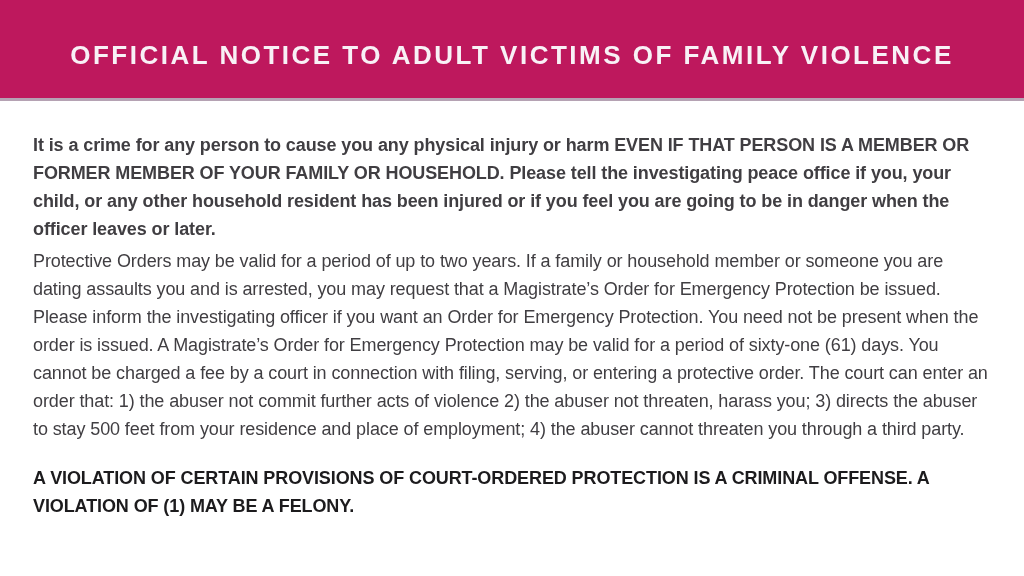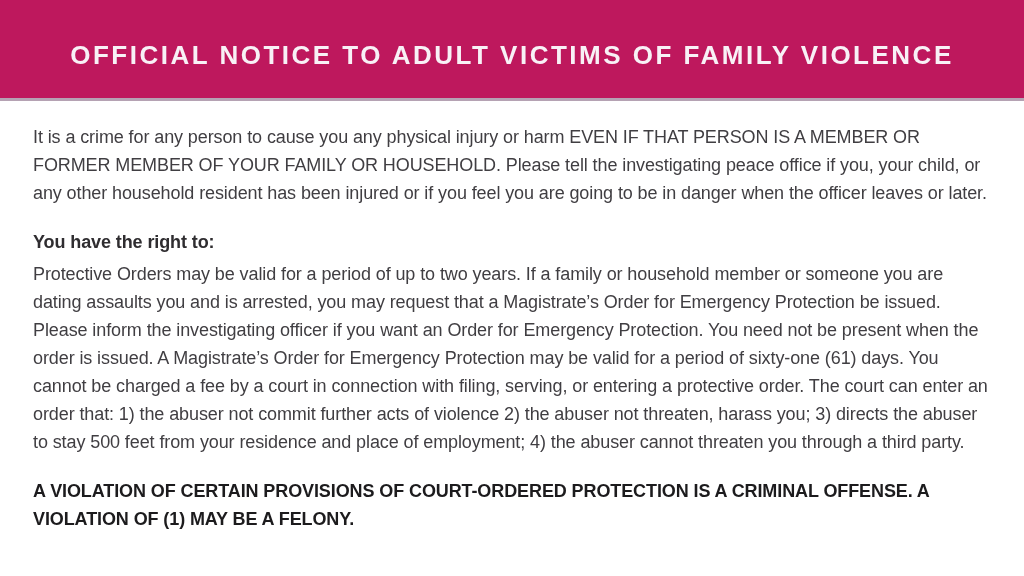--- a/index.html
+++ b/index.html
@@ -28,21 +28,21 @@
     white-space: nowrap;
   }
   .content {
     padding: 14px 33px 0 33px;
     color: #403e42;
     font-size: 18px;
     line-height: 28px;
     letter-spacing: -0.1px;
   }
   .para { margin: 0 0 0 0; }
-  .intro { margin-top: 8px; }
+  .intro { margin-top: 16px; font-weight: bold; }
   .rights-heading {
     margin-top: 21px;
     font-weight: bold;
     color: #2f2d30;
   }
   ul.rights-list {
     list-style: none;
     margin: 2px 0 0 0;
   }
   ul.rights-list li {
@@ -69,21 +69,20 @@
 <body>
 
 <header class="banner">
   <h1 class="banner-title">OFFICIAL NOTICE TO ADULT VICTIMS OF FAMILY VIOLENCE</h1>
 </header>
 
 <main class="content">
 
   <p class="para intro">It is a crime for any person to cause you any physical injury or harm EVEN IF THAT PERSON IS A MEMBER OR FORMER MEMBER OF YOUR FAMILY OR HOUSEHOLD. Please tell the investigating peace office if you, your child, or any other household resident has been injured or if you feel you are going to be in danger when the officer leaves or later.</p>
 
-  <p class="para rights-heading">You have the right to:</p>
 
   <ul class="rights-list">
   </ul>
 
   <p class="para protective">Protective Orders may be valid for a period of up to two years. If a family or household member or someone you are dating assaults you and is arrested, you may request that a Magistrate’s Order for Emergency Protection be issued. Please inform the investigating officer if you want an Order for Emergency Protection. You need not be present when the order is issued. A Magistrate’s Order for Emergency Protection may be valid for a period of sixty-one (61) days. You cannot be charged a fee by a court in connection with filing, serving, or entering a protective order. The court can enter an order that: 1) the abuser not commit further acts of violence 2) the abuser not threaten, harass you; 3) directs the abuser to stay 500 feet from your residence and place of employment; 4) the abuser cannot threaten you through a third party.</p>
 
   <p class="para violation">A VIOLATION OF CERTAIN PROVISIONS OF COURT-ORDERED PROTECTION IS A CRIMINAL OFFENSE. A VIOLATION OF (1) MAY BE A FELONY.</p>
 
 </main>
 

